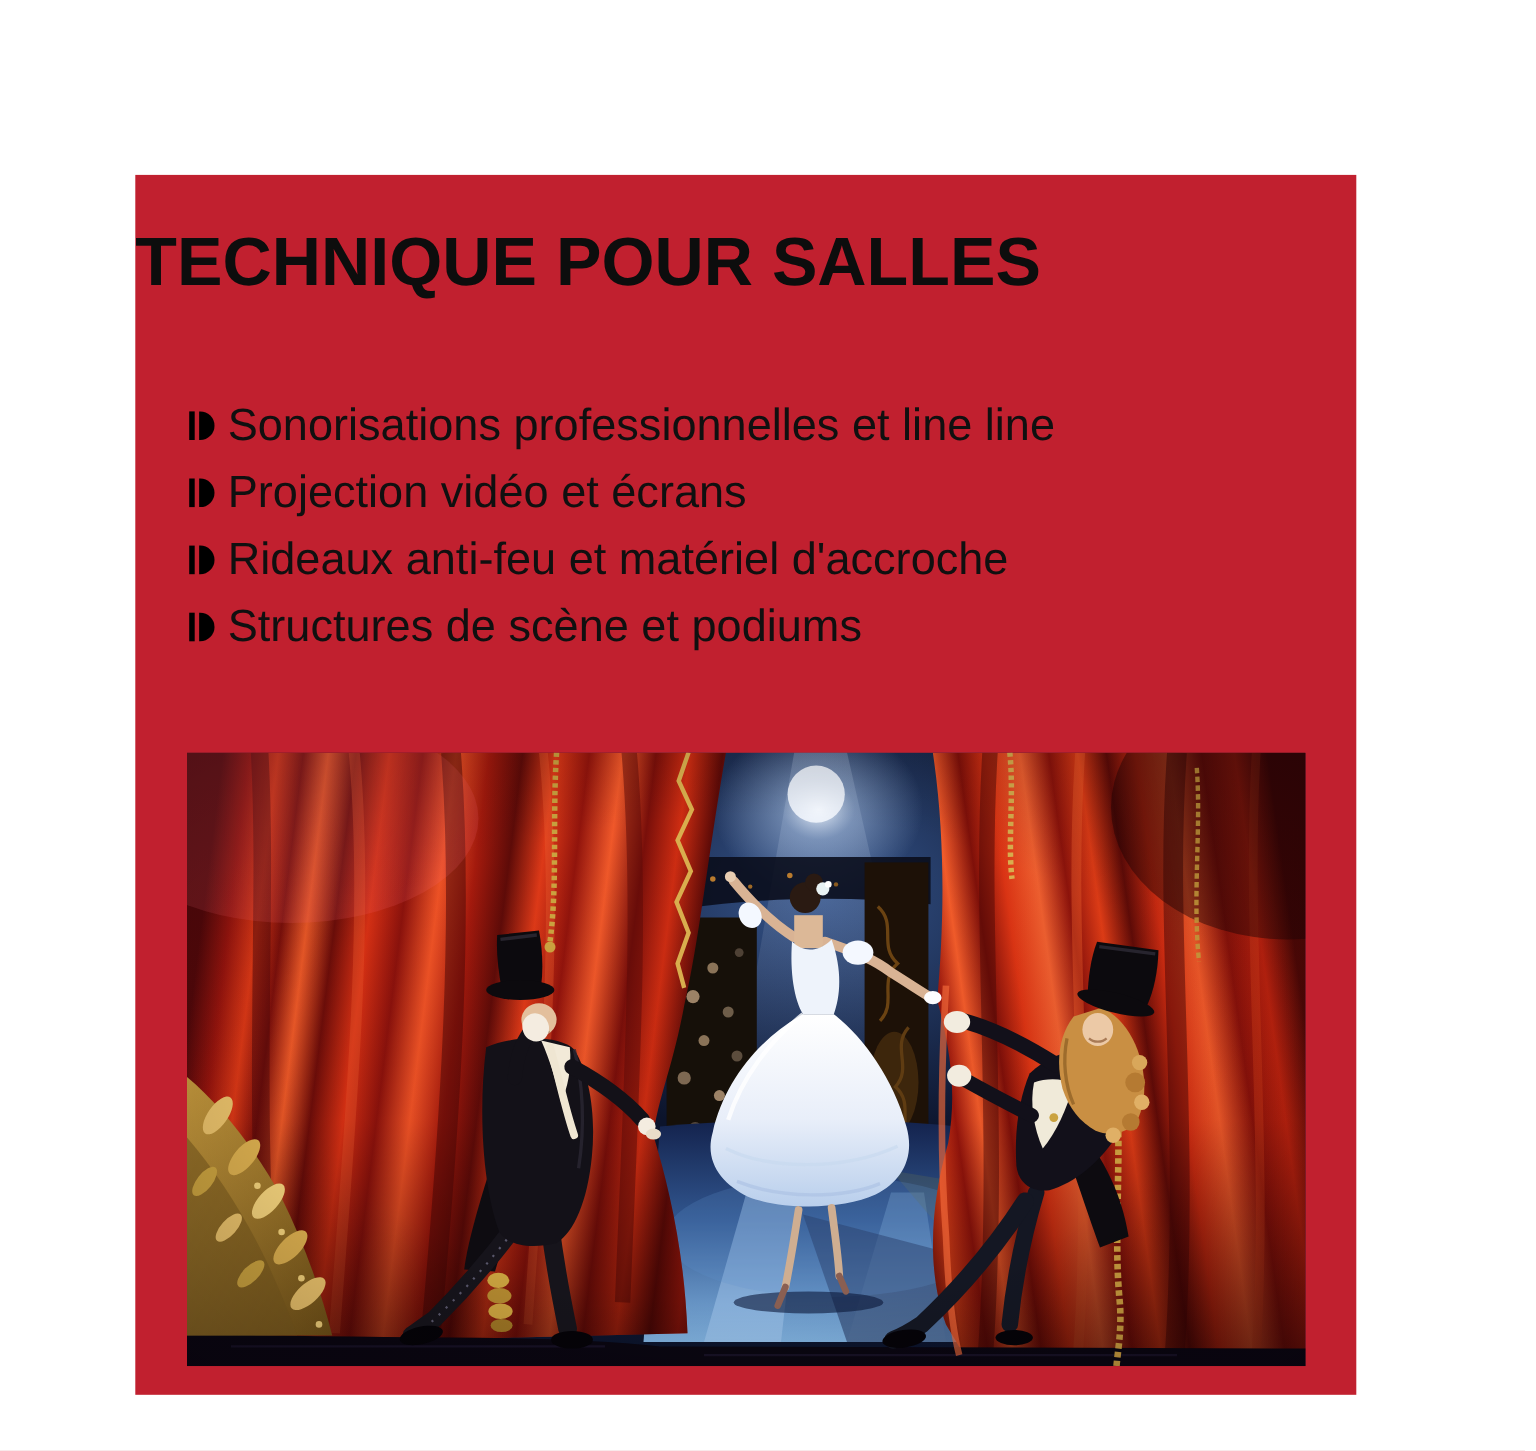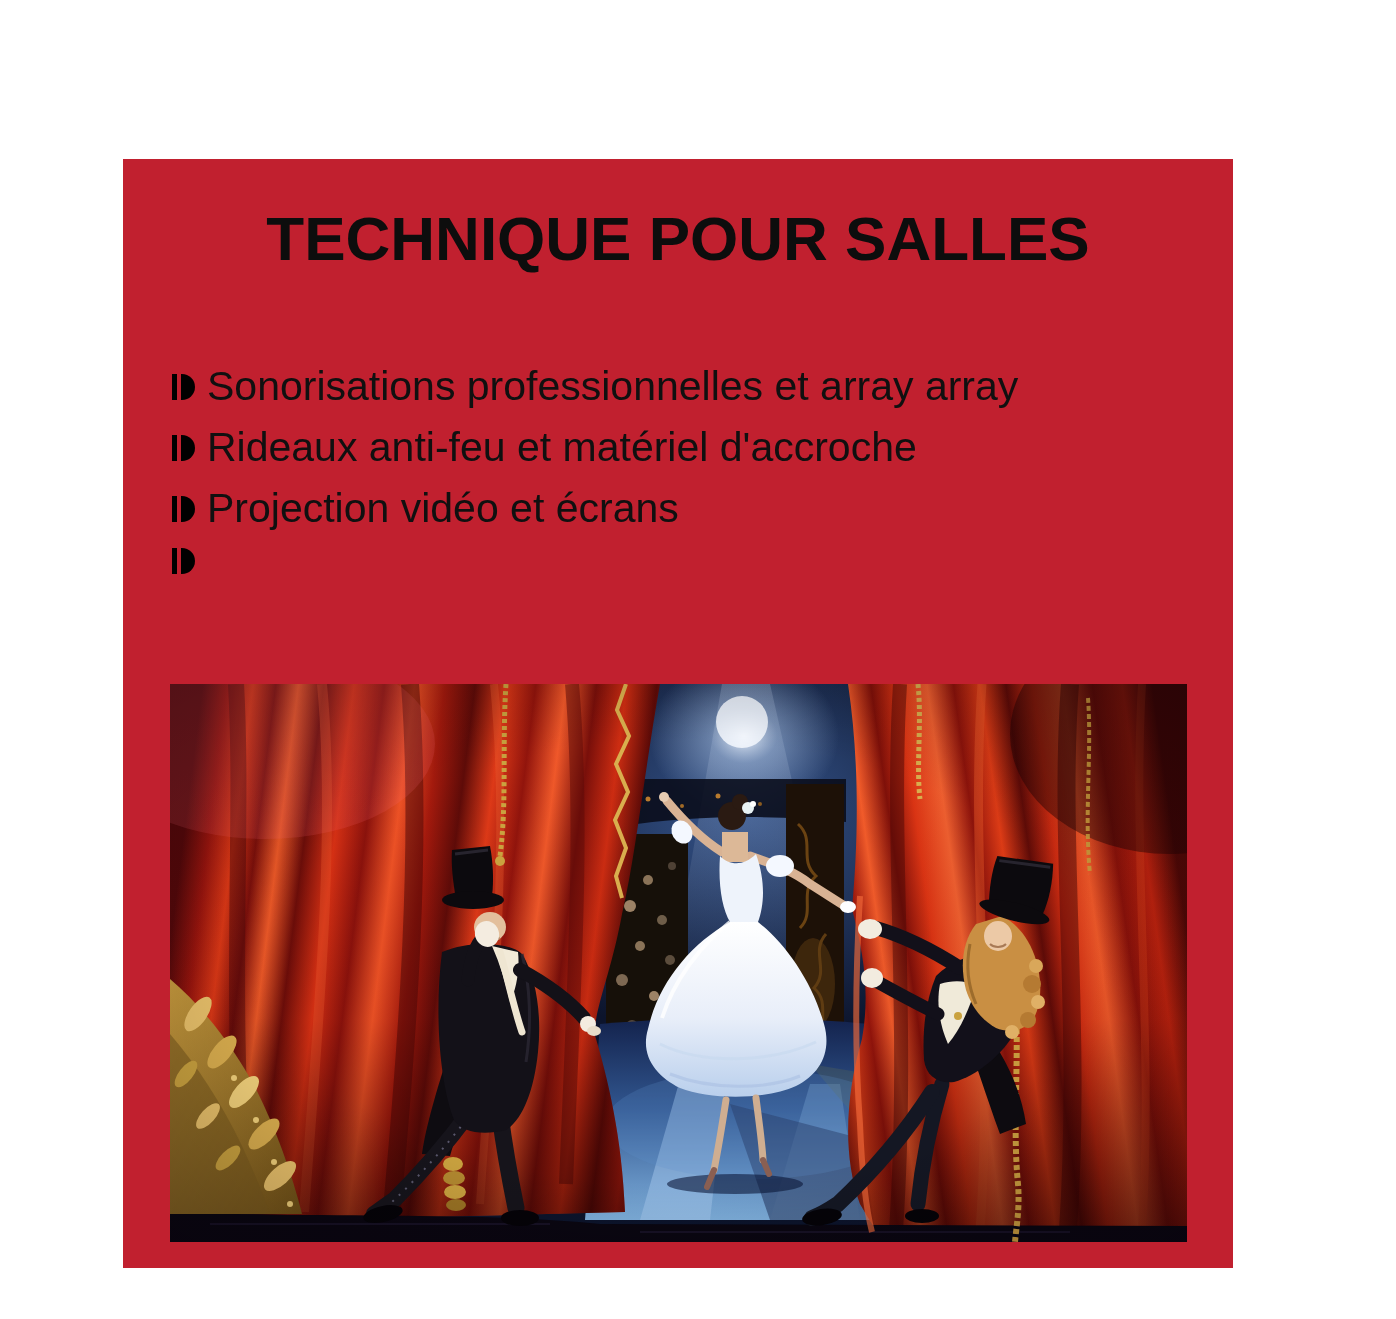--- a/index.html
+++ b/index.html
@@ -15,21 +15,21 @@
     background:var(--page-background);
     font-family:"Liberation Sans",sans-serif;
     overflow:hidden;
   }
   .panel{
     position:absolute;left:123px;top:159px;width:1110px;height:1109px;
     background:var(--panel-background);
   }
   .title{
     position:absolute;left:0;top:50px;width:100%;
-    text-align:center;font-weight:bold;font-size:62px;line-height:59px;
+    text-align:left;font-weight:bold;font-size:62px;line-height:59px;
     color:var(--title-text);letter-spacing:0px;margin:0;
   }
   .title span{display:block;}
   .service-list{
     position:absolute;left:49px;top:204px;margin:0;padding:0;list-style:none;
   }
   .service-list li{
     display:flex;align-items:center;
     font-size:41px;line-height:46px;color:var(--list-text);
     margin-bottom:15px;white-space:nowrap;
@@ -53,32 +53,33 @@
 <body>
 
 <div class="panel">
   <h1 class="title">
     <span>TECHNIQUE POUR SALLES</span>
   </h1>
 
   <ul class="service-list">
     <li>
       <span class="d-bullet"></span>
-      <span>Sonorisations professionnelles et array array</span>
+      <span>Sonorisations professionnelles et line line</span>
+    </li>
+    <li>
+      <span class="d-bullet"></span>
+      <span>Projection vidéo et écrans</span>
     </li>
     <li>
       <span class="d-bullet"></span>
       <span>Rideaux anti-feu et matériel d'accroche</span>
     </li>
     <li>
       <span class="d-bullet"></span>
-      <span>Projection vidéo et écrans</span>
-    </li>
-    <li>
-      <span class="d-bullet"></span>
+      <span>Structures de scène et podiums</span>
     </li>
   </ul>
 
   <div class="photo" role="img" aria-label="Deux artistes en habit noir et haut-de-forme écartent des rideaux rouges de scène, révélant une ballerine en tutu blanc dansant sous un projecteur sur un plancher éclairé en bleu">
     <svg viewBox="0 0 1017 558" xmlns="http://www.w3.org/2000/svg">
       <defs>
         <linearGradient id="ldrape" x1="0" y1="0" x2="1" y2="0" gradientTransform="rotate(8 .5 .5)">
           <stop offset="0" stop-color="#55080a"></stop>
             <stop offset=".05" stop-color="#9c150e"></stop>
           <stop offset=".10" stop-color="#e23a17"></stop>

